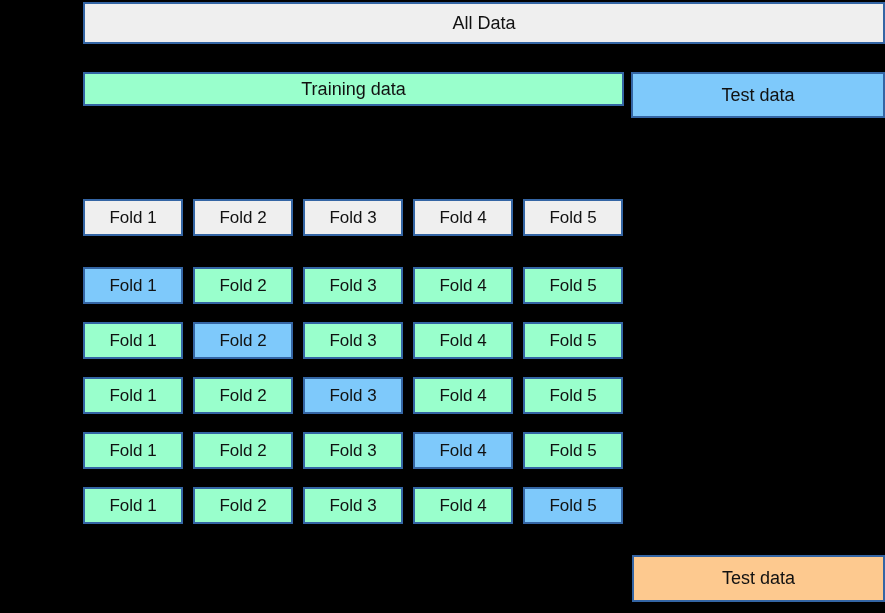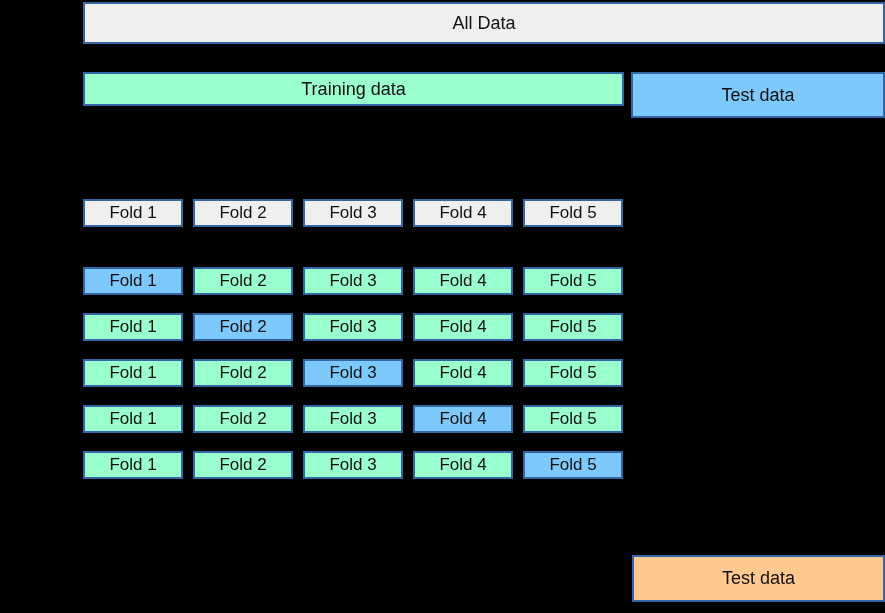--- a/index.html
+++ b/index.html
@@ -51,21 +51,21 @@
     position: absolute;
     left: 83px; top: 199px;
   }
   #cv-rows {
     position: absolute;
     left: 83px; top: 267px;
   }
   #cv-rows .fold-row { margin-bottom: 18px; }
   .fold {
     width: 100px;
-    height: 28px;
+    height: 37px;
     font-size: 17px;
   }
   .fold.gray  { background: var(--box-fill-gray, #efefef); }
   .fold.green { background: var(--train-green, #99ffcc); }
   .fold.blue  { background: var(--test-blue, #7ec9fb); }
 </style>
 </head>
 <body>
 
 <div class="canvas">

